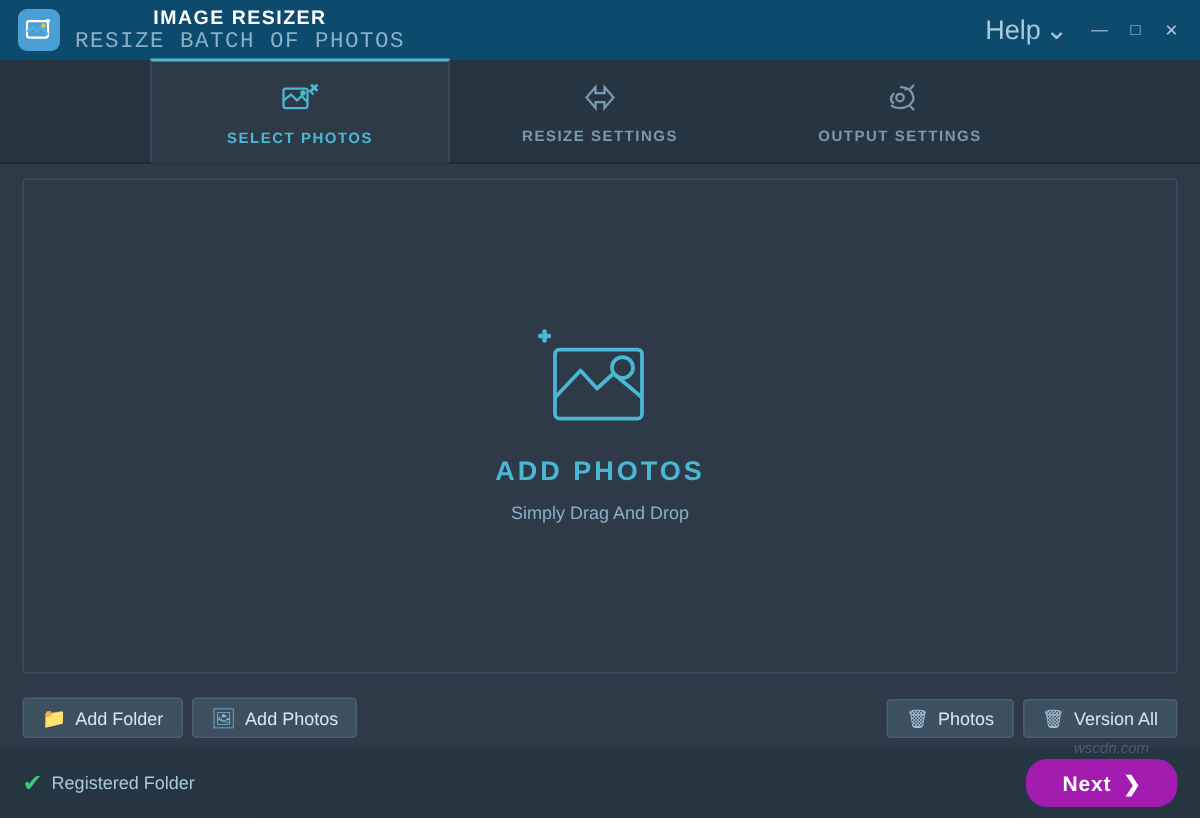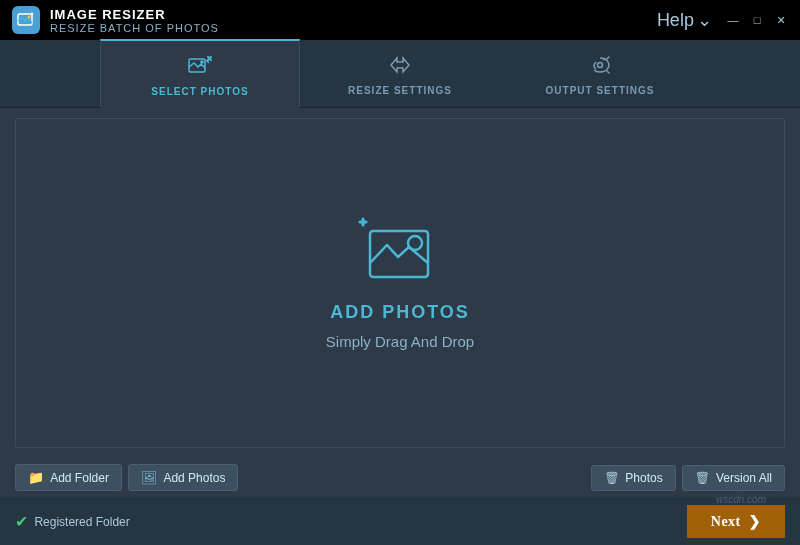--- a/index.html
+++ b/index.html
@@ -8,26 +8,27 @@
       height: 545px;
       background: #2e3a47;
       font-family: 'Segoe UI', Arial, sans-serif;
       color: #fff;
       overflow: hidden;
       position: relative;
     }
 
     
     .title-bar {
-      background: #000000;
+      background: #0c4a6e;
       height: 40px;
       display: flex;
       align-items: center;
       padding: 4px 12px;
       justify-content: space-between;
+      text-align: center;
     }
     .title-bar-left {
       display: flex;
       align-items: center;
       gap: 10px;
     }
     .app-icon {
       width: 28px;
       height: 28px;
       background: #4a9fd4;
@@ -39,23 +40,24 @@
       color: white;
     }
     .title-info {}
     .app-title {
       font-size: 13px;
       font-weight: bold;
       color: #ffffff;
       letter-spacing: 1px;
     }
     .app-subtitle {
-      font-size: 11px;
+      font-size: 15px;
       color: #8ab0c8;
       letter-spacing: 1px;
+      font-family: Liberation Mono, monospace;
     }
     .title-bar-right {
       display: flex;
       align-items: center;
       gap: 14px;
     }
     .help-btn {
       font-size: 18px;
       color: #aac8dc;
       cursor: pointer;
@@ -146,21 +148,21 @@
       align-items: center;
       gap: 10px;
     }
     .add-photo-label {
       font-size: 18px;
       font-weight: bold;
       color: #4ab8d4;
       letter-spacing: 2px;
     }
     .add-photo-sub {
-      font-size: 15px;
+      font-size: 12px;
       color: #8ab0c8;
     }
 
     
     .bottom-toolbar {
       display: flex;
       align-items: center;
       justify-content: space-between;
       padding: 6px 15px;
       background: #2e3a47;
@@ -211,33 +213,32 @@
       align-items: center;
       gap: 6px;
       font-size: 12px;
       color: #aac8dc;
     }
     .status-check {
       color: #40c870;
       font-size: 16px;
     }
     .next-btn {
-      background: #a16207;
+      background: #a21caf;
       color: white;
       border: none;
       padding: 8px 24px;
       font-size: 14px;
       font-weight: bold;
-      border-radius: 0;
+      border-radius: 14px;
       cursor: pointer;
       display: flex;
       align-items: center;
       gap: 8px;
       letter-spacing: 0.5px;
-      font-family: Liberation Serif, serif;
     }
     .watermark {
       position: absolute;
       bottom: 40px;
       right: 34px;
       font-size: 10px;
       color: #4a6070;
       font-style: italic;
     }
   </style>

